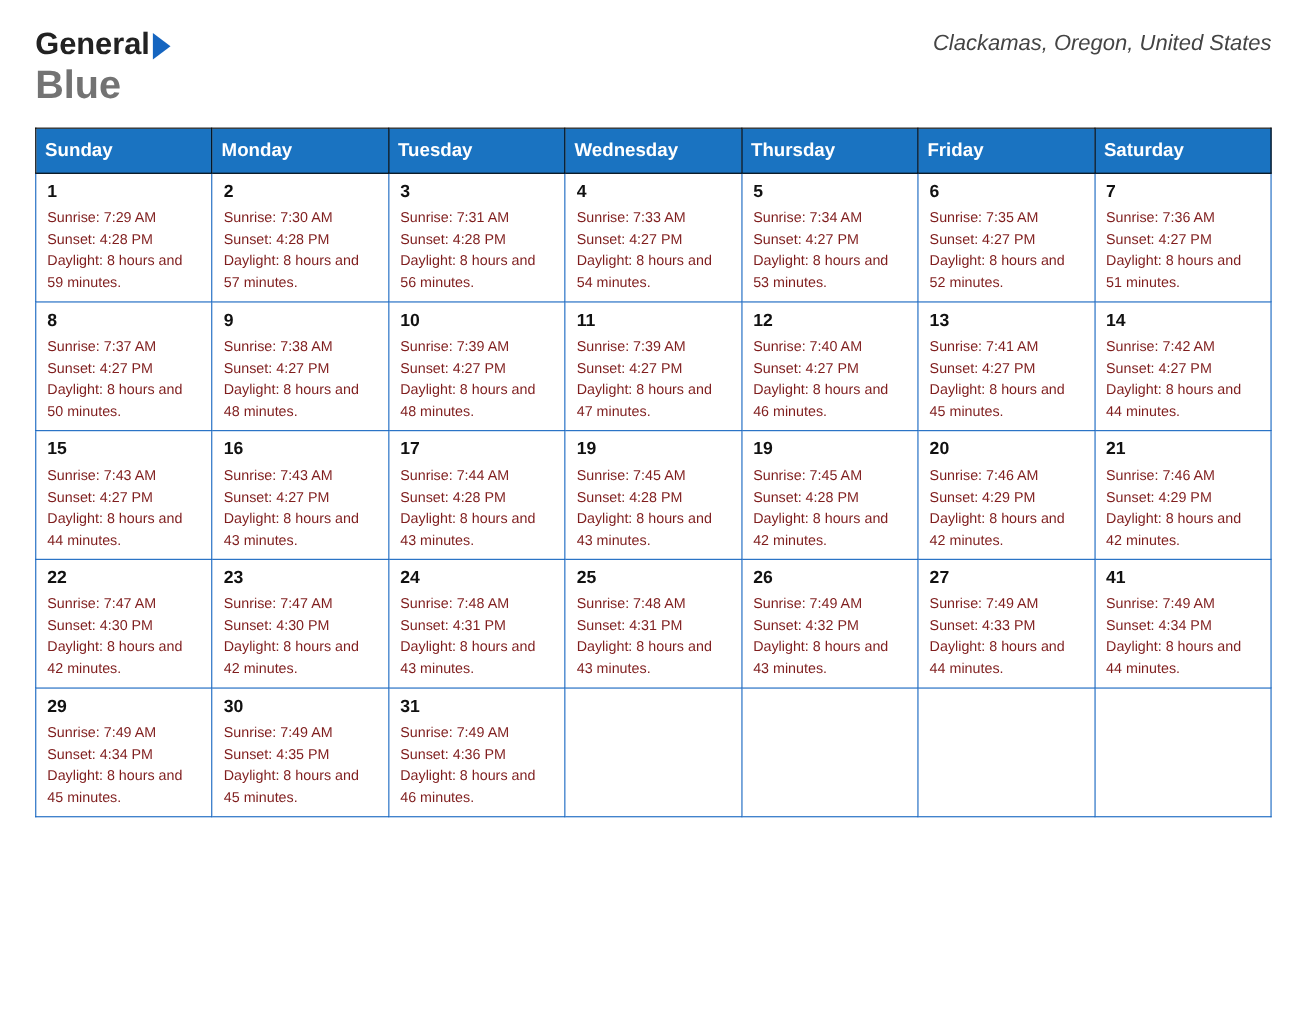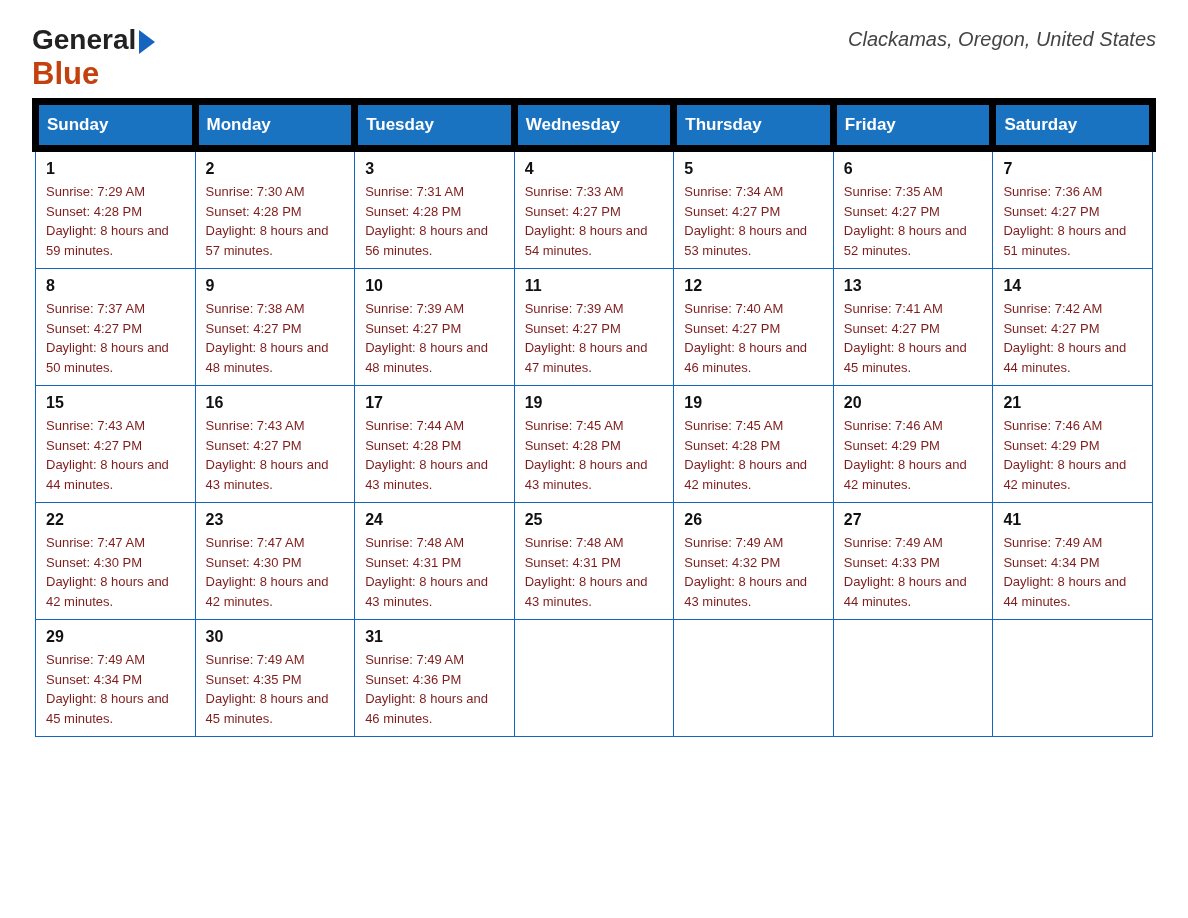--- a/index.html
+++ b/index.html
@@ -8,21 +8,21 @@
       background: #fff;
       color: #222;
       padding: 24px 32px;
       width: 1188px;
       min-height: 918px;
     }
     .header-row {
       display: flex;
       align-items: flex-start;
       justify-content: space-between;
-      margin-bottom: 6px;
+      margin-bottom: 18px;
     }
     .title-block {
       text-align: right;
     }
     .month-title {
       font-size: 48px;
       font-weight: bold;
       color: #111;
       line-height: 1.1;
     }
@@ -36,21 +36,21 @@
       width: 100%;
       border-collapse: collapse;
       border: 1.5px solid #1565c0;
     }
     .calendar th {
       background: #1a73c1;
       color: #fff;
       font-size: 17px;
       font-weight: bold;
       padding: 10px 8px;
-      border: 7px solid #000000;
+      border: 1px solid #000000;
       text-align: left;
     }
     .calendar td {
       border: 1px solid #1565c0;
       vertical-align: top;
       padding: 8px 10px;
       width: calc(100% / 7);
       min-height: 110px;
     }
     .day-num {
@@ -85,23 +85,23 @@
       display: inline-block;
       width: 0;
       height: 0;
       border-top: 12px solid transparent;
       border-bottom: 12px solid transparent;
       border-left: 16px solid #1565c0;
       margin-left: 3px;
       margin-top: 4px;
     }
     .logo-text-blue {
-      font-size: 31px;
-      font-weight: bold;
-      color: #c2410c;
+      font-size: 36px;
+      font-weight: bold;
+      color: #737373;
       margin-top: -4px;
     }
   </style>
 </head>
 <body>
 
 <div class="header-row">
   <div class="logo-wrapper">
     <div class="logo-line1">
       <span class="logo-text-general">General</span>

